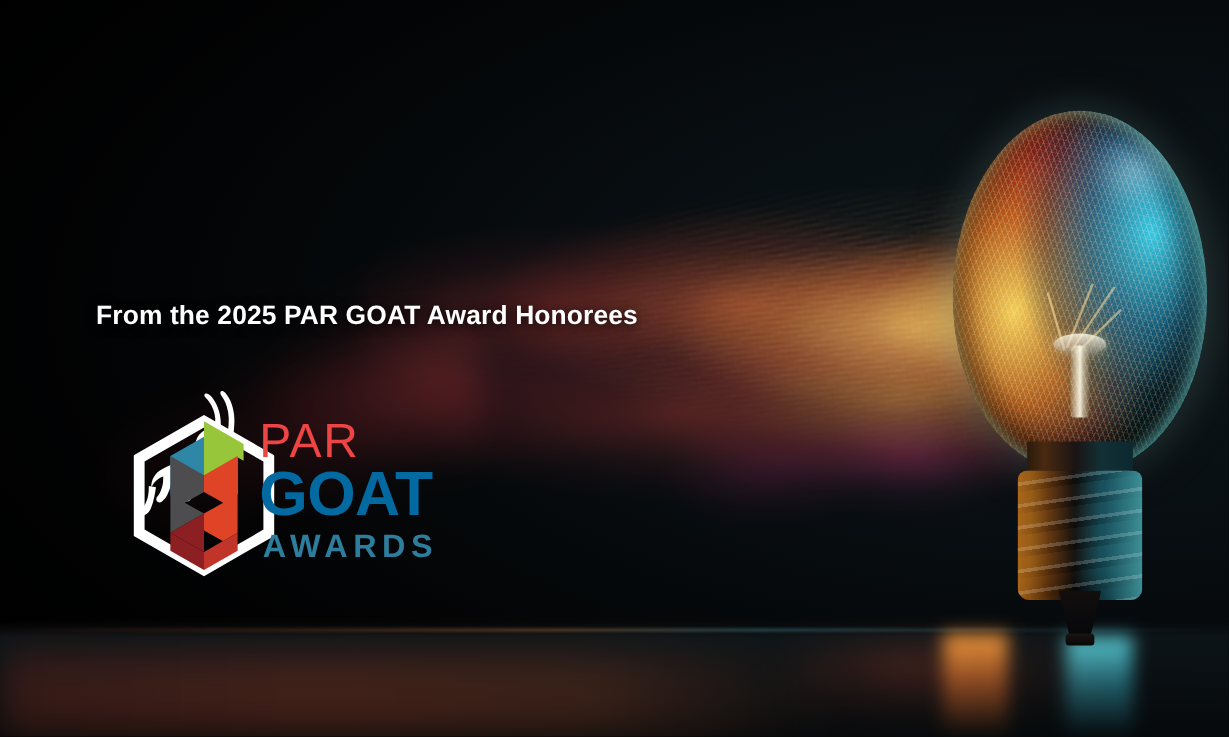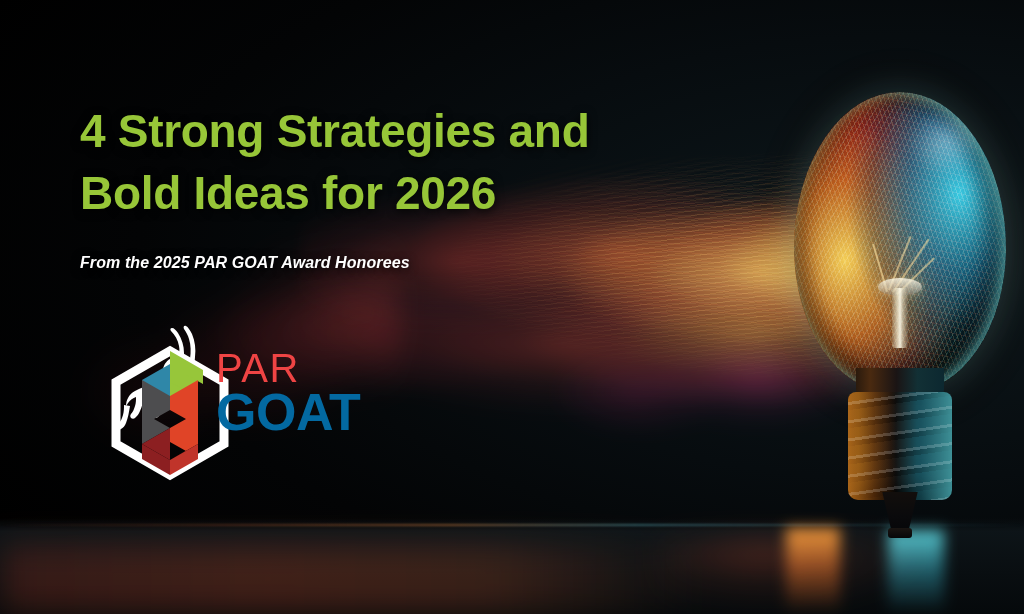--- a/index.html
+++ b/index.html
@@ -230,27 +230,26 @@
     font-size:46px;
     font-weight:700;
     line-height:62px;
     letter-spacing:-0.3px;
     color:#97c638;
     white-space:pre-line;
     text-shadow:0 2px 10px rgba(0,0,0,.85);
   }
   .subhead {
     position:absolute; top:250px; left:0;
-    font-size:16px;
+    font-size:22px;
     font-weight:700;
     line-height:26px;
     color:#ffffff;
     letter-spacing:.1px;
     text-shadow:0 2px 10px rgba(0,0,0,.9);
-    font-style:italic;
   }
 
   
   .logo { position:absolute; left:16px; top:320px; width:300px; height:170px; }
   .logo-mark { position:absolute; left:0; top:0; width:150px; height:170px; }
   .logo-type { position:absolute; left:120px; top:28px; width:180px; height:130px; }
 
   .type-par {
     position:absolute; left:0; top:0;
     font-size:40px; font-weight:300; letter-spacing:1.5px;
@@ -306,22 +305,20 @@
     <div class="bulb-base">
       <div class="threads"></div>
       <div class="thread-glow-l"></div>
       <div class="thread-glow-r"></div>
     </div>
     <div class="base-tip"></div>
     <div class="base-nub"></div>
   </div>
 
   <div class="content">
-    <div class="headline">4 Strong Strategies and
-Bold Ideas for 2026</div>
     <div class="subhead">From the 2025 PAR GOAT Award Honorees</div>
 
     <div class="logo">
 
       <div class="logo-mark">
         <svg viewBox="0 0 150 170" width="150" height="170" aria-hidden="true">
 
           <g fill="#ffffff">
             <path d="M30,86 C30,80 33,74 39,71 C44,68 50,66 56,64 C60,63 63,61 65,58
                      C66,55 66,52 67,49 C68,44 71,40 76,38 C78,37 80,37 82,38
@@ -358,18 +355,19 @@
             <path d="M46,124 L74,108 L74,140 Z" fill="#8c1f21"></path>
 
             <path d="M102,124 L74,140 L74,155 L102,139 Z" fill="#c0342a"></path>
           </g>
         </svg>
       </div>
 
       <div class="logo-type">
         <div class="type-par">PAR</div>
         <div class="type-goat">GOAT</div>
+        <div class="type-awards">AWARDS</div>
       </div>
 
     </div>
   </div>
 
 </div>
 
 </body></html>

